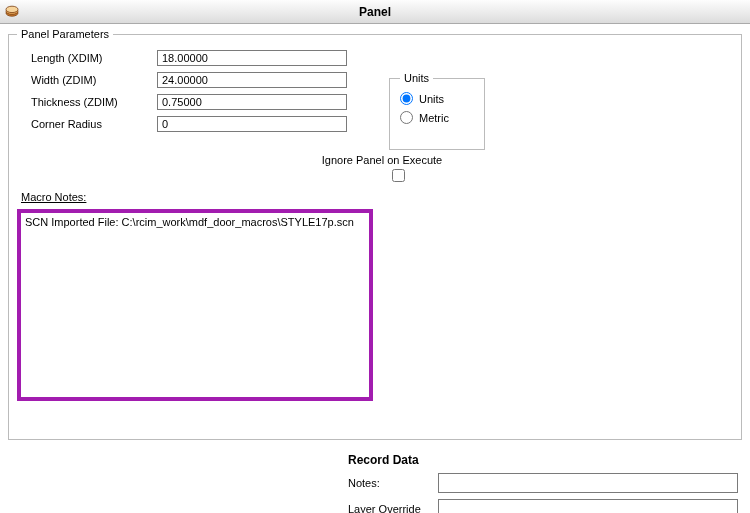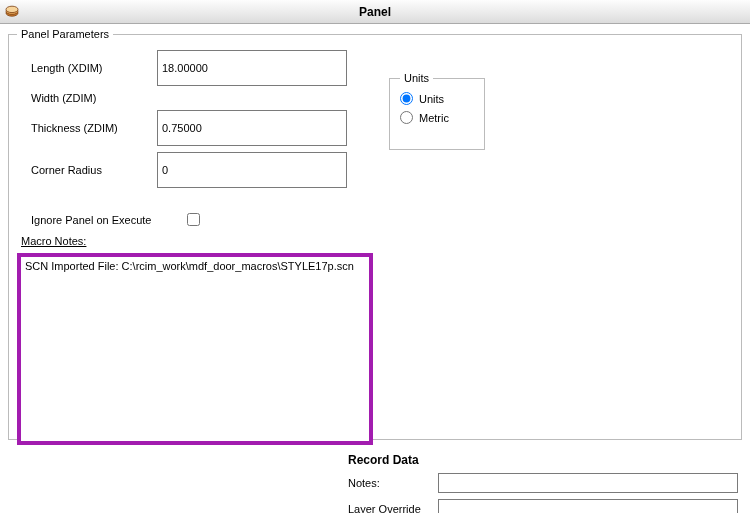--- a/index.html
+++ b/index.html
@@ -50,31 +50,32 @@
     display: flex;
     align-items: center;
     margin-bottom: 6px;
   }
   .row label.field-label {
     width: 140px;
     padding-left: 14px;
   }
   .row input[type=text].num {
     width: 190px;
-    height: 36px;
+    height: 16px;
     border: 1px solid #7a7a7a;
     padding: 1px 4px;
     font-family: Tahoma, Arial, sans-serif;
     font-size: 11px;
   }
   .ignore-row {
     margin-top: 22px;
     display: flex;
     align-items: center;
     padding-left: 14px;
+    flex-direction: column;
   }
   .ignore-row input[type=checkbox] {
     margin-left: 36px;
     width: 13px; height: 13px;
   }
   .macro-label {
     margin-top: 6px;
     padding-left: 4px;
     text-decoration: underline;
   }
@@ -154,20 +155,21 @@
 
   <fieldset class="panel-params">
     <legend>Panel Parameters</legend>
 
     <div class="row">
       <label class="field-label">Length (XDIM)</label>
       <input type="text" class="num" value="18.00000" style="">
     </div>
     <div class="row">
       <label class="field-label">Width (ZDIM)</label>
+      <input type="text" class="num" value="24.00000" style="">
     </div>
     <div class="row">
       <label class="field-label">Thickness (ZDIM)</label>
       <input type="text" class="num" value="0.75000" style="">
     </div>
     <div class="row">
       <label class="field-label">Corner Radius</label>
       <input type="text" class="num" value="0" style="">
     </div>
 

